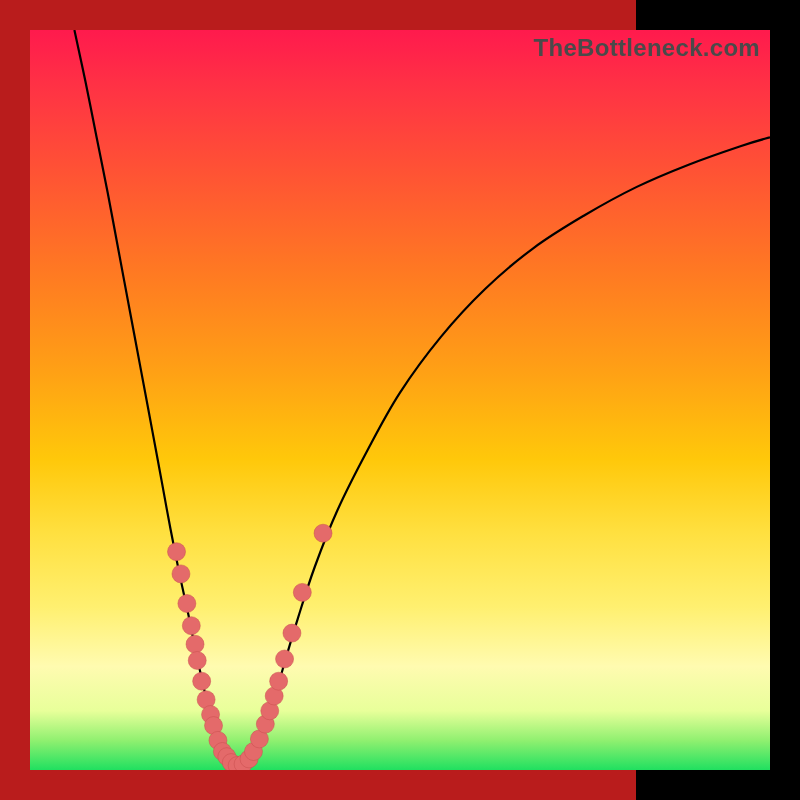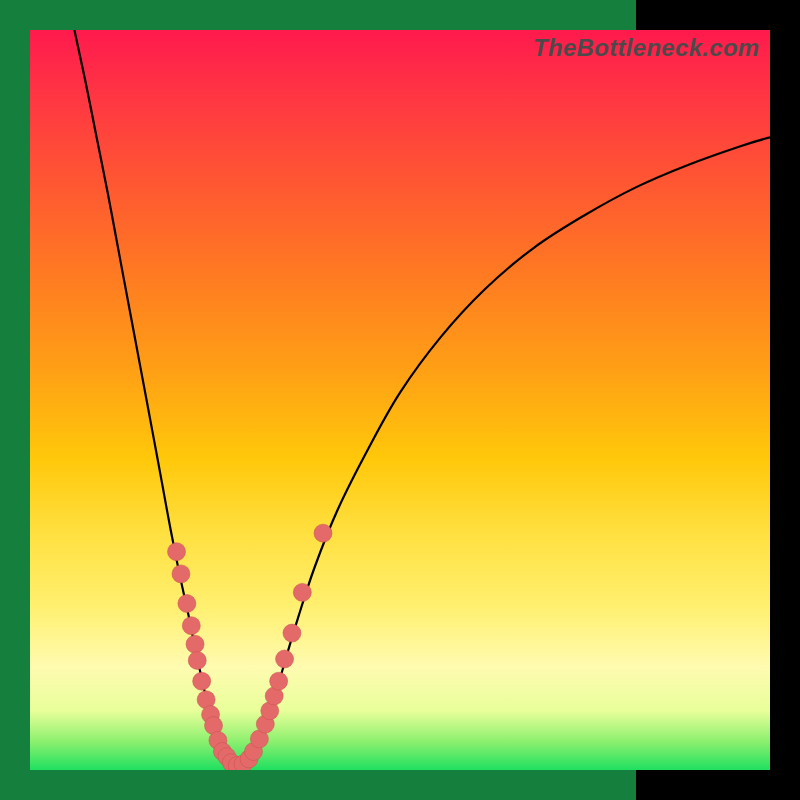--- a/index.html
+++ b/index.html
@@ -7,22 +7,21 @@
     padding: 0;
     width: 800px;
     height: 800px;
     background: #000;
     overflow: hidden;
   }
   .frame {
     position: relative;
     width: 636px;
     height: 800px;
-    background: #15803d;
-    font-style: italic;
+    background: #b91c1c;
   }
   .plot-area {
     position: absolute;
     left: 30px;
     top: 30px;
     width: 740px;
     height: 740px;
     background: linear-gradient(to bottom,
       #ff1a4d 0%,
       #ff3344 8%,

